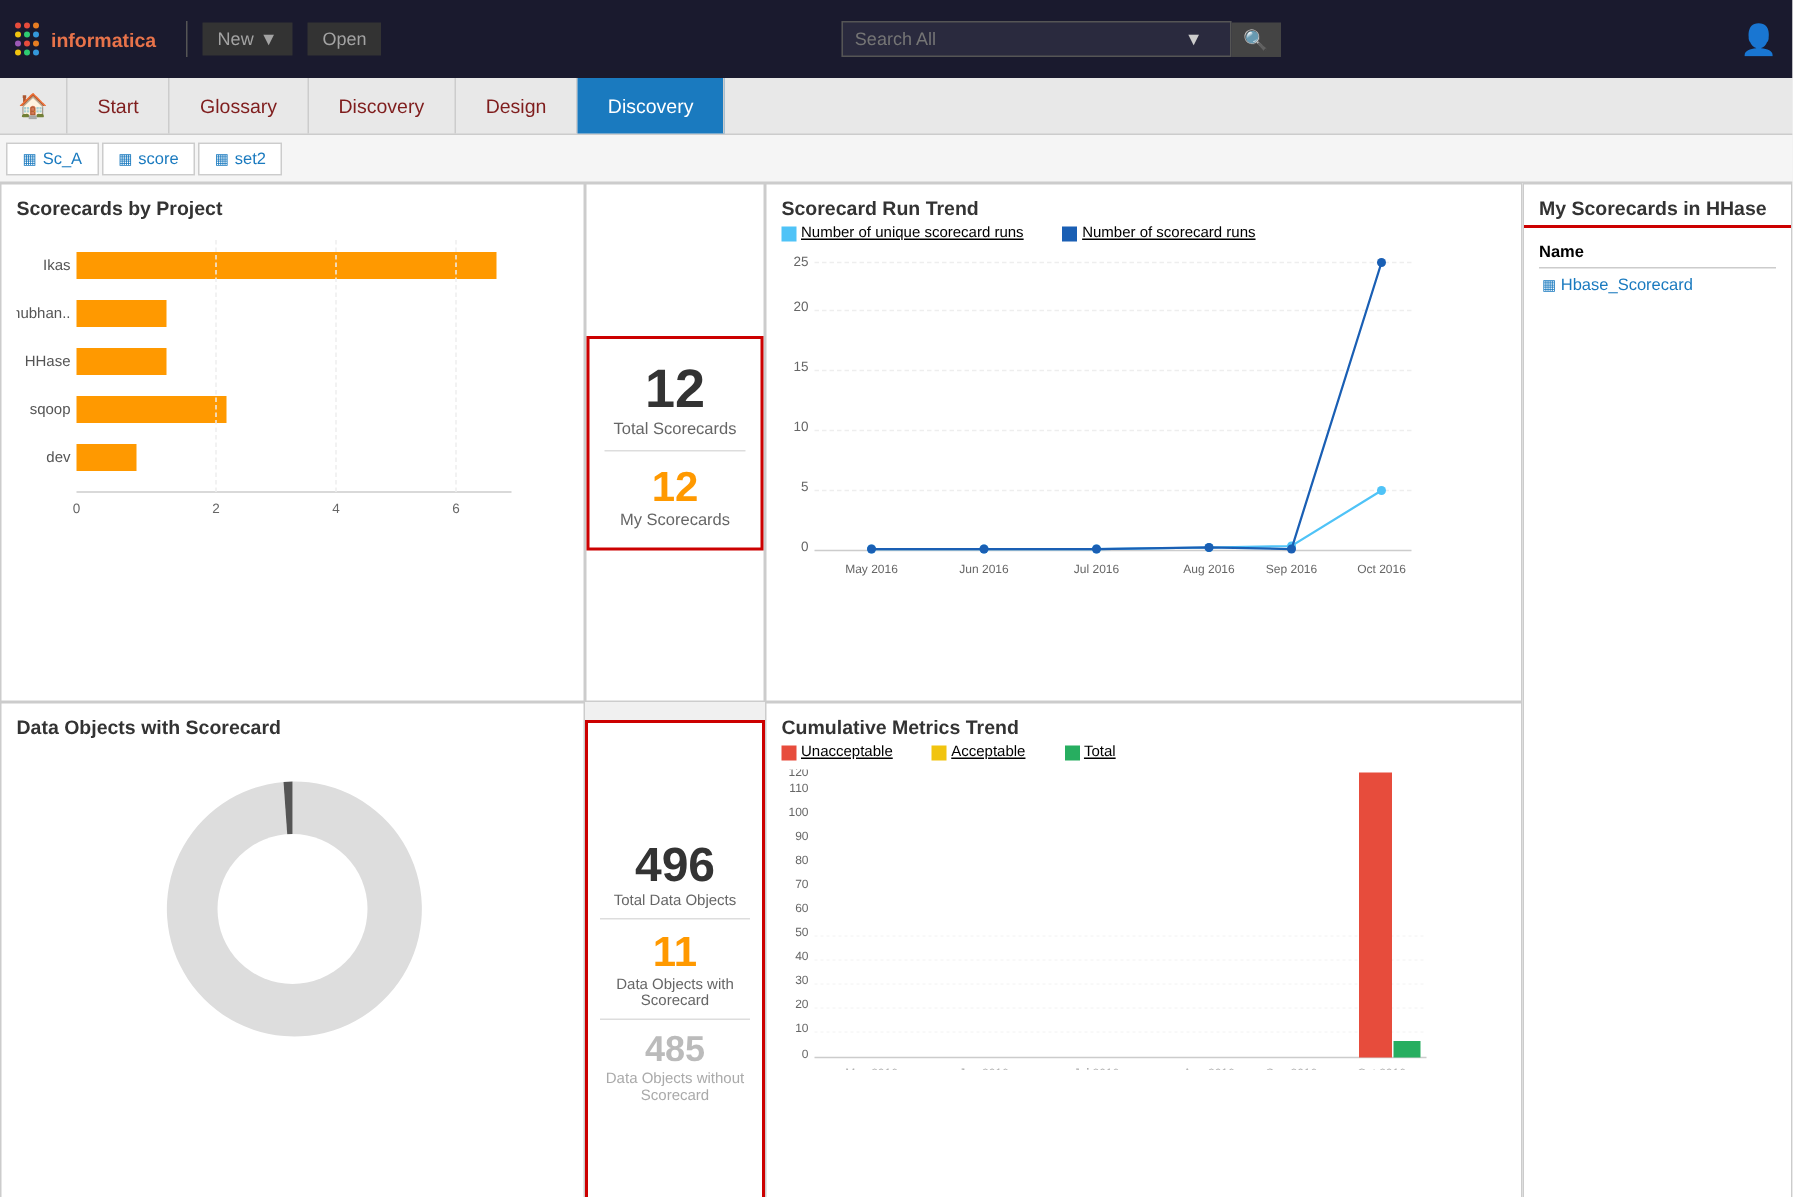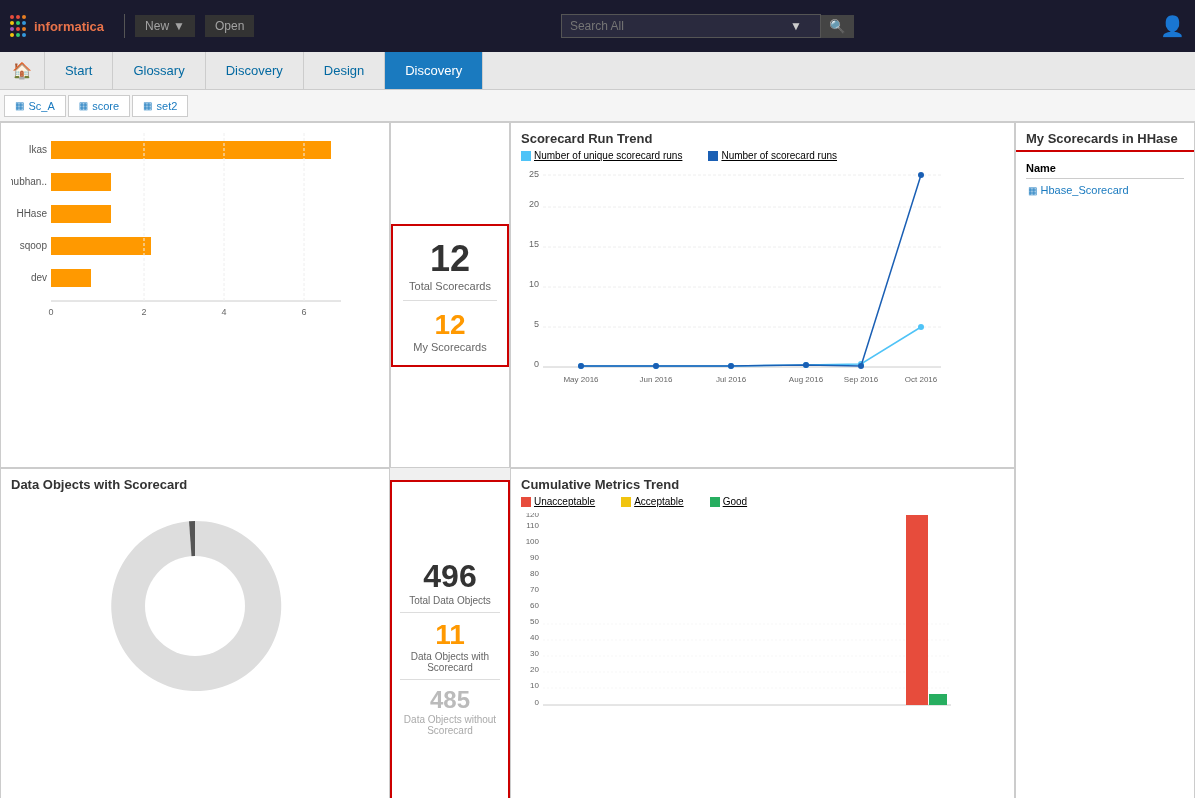--- a/index.html
+++ b/index.html
@@ -58,21 +58,21 @@
       align-items: stretch;
       height: 38px;
       border-bottom: 1px solid #ccc;
     }
     .tab {
       padding: 0 20px;
       display: flex;
       align-items: center;
       cursor: pointer;
       font-size: 13px;
-      color: #0369a1;
+      color: #7f1d1d;
       border-right: 1px solid #ccc;
     }
     .tab.active { background: #1a7abf; color: #fff; }
     .tab-home { padding: 0 12px; display: flex; align-items: center; justify-content: center; cursor: pointer; border-right: 1px solid #ccc; color: #1a7abf; font-size: 16px; }
 
     
     .open-tabs-bar {
       background: #f5f5f5;
       display: flex;
       align-items: center;
@@ -277,20 +277,21 @@
   </div>
   <div class="open-tab">
     <span class="open-tab-icon">▦</span>
     <span>set2</span>
   </div>
 </div>
 
 <div class="grid-main">
 
   <div class="grid-scorecards-project">
+    <div class="panel-title">Scorecards by Project</div>
     <div style="padding: 0 10px 10px 10px; position:relative;">
       <svg width="360" height="240">
 
         <text x="36" y="30" font-size="10" text-anchor="end" fill="#555">Ikas</text>
         <text x="36" y="62" font-size="10" text-anchor="end" fill="#555">Shubhan..</text>
         <text x="36" y="94" font-size="10" text-anchor="end" fill="#555">HHase</text>
         <text x="36" y="126" font-size="10" text-anchor="end" fill="#555">sqoop</text>
         <text x="36" y="158" font-size="10" text-anchor="end" fill="#555">dev</text>
 
         <rect x="40" y="18" width="280" height="18" fill="#f90"></rect>
@@ -438,21 +439,21 @@
         <div class="legend-item">
           <div class="legend-dot" style="background:#e74c3c;"></div>
           <span>Unacceptable</span>
         </div>
         <div class="legend-item">
           <div class="legend-dot" style="background:#f1c40f;"></div>
           <span>Acceptable</span>
         </div>
         <div class="legend-item">
           <div class="legend-dot" style="background:#27ae60;"></div>
-          <span>Good</span>
+          <span>Total</span>
         </div>
       </div>
       <svg width="440" height="200">
 
         <text x="18" y="192" font-size="8" text-anchor="end" fill="#666">0</text>
         <text x="18" y="175" font-size="8" text-anchor="end" fill="#666">10</text>
         <text x="18" y="159" font-size="8" text-anchor="end" fill="#666">20</text>
         <text x="18" y="143" font-size="8" text-anchor="end" fill="#666">30</text>
         <text x="18" y="127" font-size="8" text-anchor="end" fill="#666">40</text>
         <text x="18" y="111" font-size="8" text-anchor="end" fill="#666">50</text>

